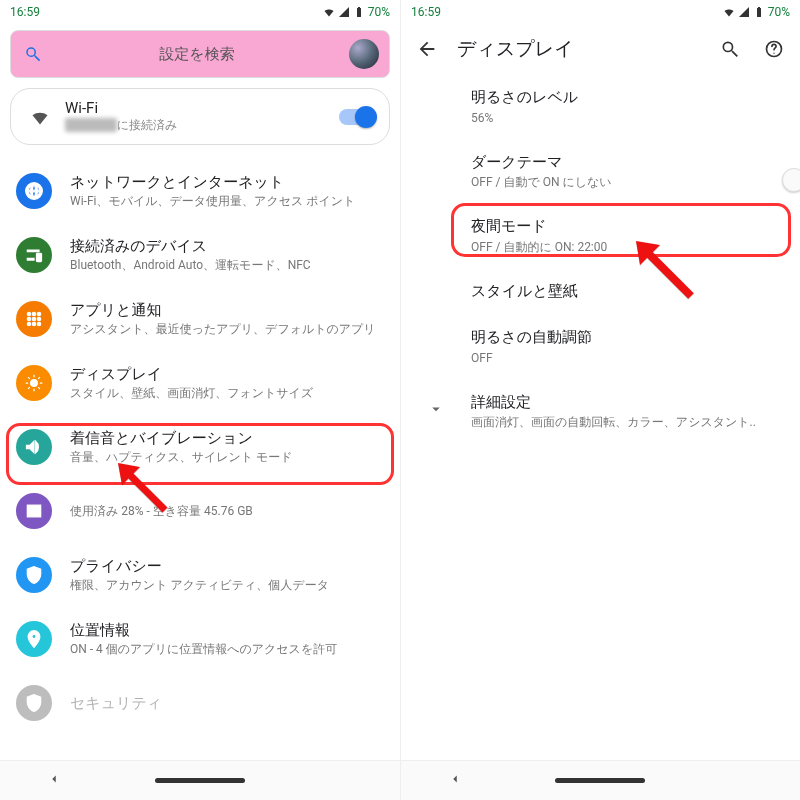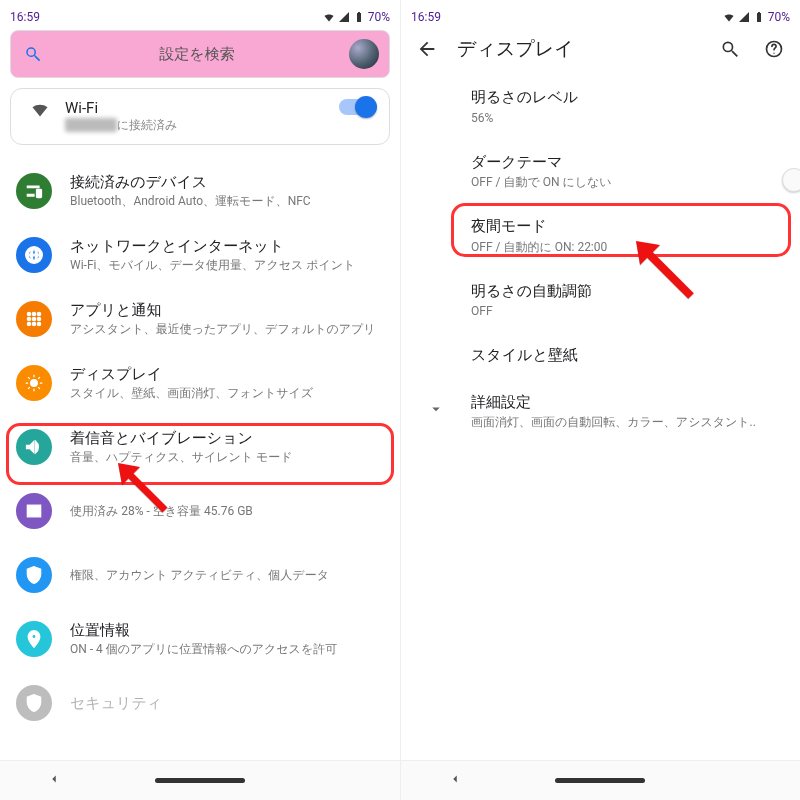--- a/index.html
+++ b/index.html
@@ -1,34 +1,34 @@
 <!DOCTYPE html>
 <html><head>
 <meta charset="utf-8">
 <style>
   * { box-sizing: border-box; margin: 0; padding: 0; }
   html, body { width: 800px; height: 800px; font-family: -apple-system, BlinkMacSystemFont, "Segoe UI", Roboto, sans-serif; background: #fff; }
   .container { display: flex; width: 800px; height: 800px; }
   .pane { width: 400px; height: 800px; position: relative; overflow: hidden; background: #fff; }
   .pane + .pane { border-left: 1px solid #eee; }
-  .status-bar { height: 24px; display: flex; align-items: flex-end; padding: 0 10px; font-size: 12px; color: #4c1d95; }
+  .status-bar { height: 24px; display: flex; align-items: center; padding: 0 10px; font-size: 12px; color: #15803d; }
   .status-left { flex: 1; }
   .status-right { display: flex; align-items: center; gap: 3px; }
   .status-right svg { width: 12px; height: 12px; fill: #333; }
   .search-card {
     margin: 6px 10px 10px 10px; height: 48px; border: 1px solid #ddd;
     border-radius: 8px; display: flex; align-items: center; padding: 0 10px;
     background: #f9a8d4;
   }
   .search-icon-w { width: 24px; display:flex; align-items:center; justify-content:center; }
   .search-text { flex: 1; text-align: center; color: #555; font-size: 15px; }
   .avatar { width: 30px; height: 30px; border-radius: 50%; background: radial-gradient(circle at 30% 30%, #aac, #567, #223); }
   .wifi-card {
-    margin: 0 10px 14px 10px; border: 1px solid #ddd; border-radius: 12px;
-    padding: 10px 14px; display: flex; 
+    margin: 0 10px 14px 10px; border: 1px solid #ddd; border-radius: 20px;
+    padding: 10px 14px; display: flex; align-items: center;
   }
   .wifi-icon-w { width: 30px; display:flex; justify-content:center; }
   .wifi-text { flex: 1; margin-left: 10px; }
   .wifi-title { font-size: 15px; color: #222; }
   .wifi-sub { font-size: 12px; color: #888; }
   .wifi-blur { filter: blur(2px); background:#bbb; color:transparent; border-radius:2px; padding:0 2px; }
   .toggle-on {
     width: 36px; height: 16px; background: #a7c7fb; border-radius: 8px; position: relative;
   }
   .toggle-on::after {
@@ -116,39 +116,39 @@
       </span>
       <div class="wifi-text">
         <div class="wifi-title">Wi-Fi</div>
         <div class="wifi-sub"><span class="wifi-blur">xxxxxxxx</span><span>に接続済み</span></div>
       </div>
       <span class="toggle-on"></span>
     </div>
 
     <div class="list" id="left-list">
         <div class="row">
+          <div class="row-icon" style="background:#1a73e8">
+            <svg viewBox="0 0 24 24" stroke="#fff" stroke-width="1.5">
+              <path d="M12 2a10 10 0 100 20 10 10 0 000-20zm7 9h-3a16 16 0 00-1.2-5.6A8 8 0 0119 11zM12 4c.9 1.3 1.8 3.5 2 7h-4c.2-3.5 1.1-5.7 2-7zM9.2 5.4A16 16 0 008 11H5a8 8 0 014.2-5.6zM5 13h3a16 16 0 001.2 5.6A8 8 0 015 13zm7 7c-.9-1.3-1.8-3.5-2-7h4c-.2 3.5-1.1 5.7-2 7zm2.8-1.4A16 16 0 0016 13h3a8 8 0 01-4.2 5.6z"></path>
+            </svg>
+          </div>
+          <div class="row-body">
+            <div class="row-title">ネットワークとインターネット</div>
+            <div class="row-sub">Wi-Fi、モバイル、データ使用量、アクセス ポイント</div>
+          </div>
+        </div>
+        <div class="row">
           <div class="row-icon" style="background:#2e7d32">
             <svg viewBox="0 0 24 24" stroke="#fff" stroke-width="1.5">
               <path d="M4 6h14v2H4zm0 10h8v2H4zm12-6h4a1 1 0 011 1v8a1 1 0 01-1 1h-4a1 1 0 01-1-1v-8a1 1 0 011-1z"></path>
             </svg>
           </div>
           <div class="row-body">
             <div class="row-title">接続済みのデバイス</div>
             <div class="row-sub">Bluetooth、Android Auto、運転モード、NFC</div>
-          </div>
-        </div>
-        <div class="row">
-          <div class="row-icon" style="background:#1a73e8">
-            <svg viewBox="0 0 24 24" stroke="#fff" stroke-width="1.5">
-              <path d="M12 2a10 10 0 100 20 10 10 0 000-20zm7 9h-3a16 16 0 00-1.2-5.6A8 8 0 0119 11zM12 4c.9 1.3 1.8 3.5 2 7h-4c.2-3.5 1.1-5.7 2-7zM9.2 5.4A16 16 0 008 11H5a8 8 0 014.2-5.6zM5 13h3a16 16 0 001.2 5.6A8 8 0 015 13zm7 7c-.9-1.3-1.8-3.5-2-7h4c-.2 3.5-1.1 5.7-2 7zm2.8-1.4A16 16 0 0016 13h3a8 8 0 01-4.2 5.6z"></path>
-            </svg>
-          </div>
-          <div class="row-body">
-            <div class="row-title">ネットワークとインターネット</div>
-            <div class="row-sub">Wi-Fi、モバイル、データ使用量、アクセス ポイント</div>
           </div>
         </div>
         <div class="row">
           <div class="row-icon" style="background:#f57c00">
             <svg viewBox="0 0 24 24" stroke="#fff" stroke-width="1.5">
               <circle cx="6" cy="6" r="2"></circle>
               <circle cx="12" cy="6" r="2"></circle>
               <circle cx="18" cy="6" r="2"></circle>
               <circle cx="6" cy="12" r="2"></circle>
               <circle cx="12" cy="12" r="2"></circle>
@@ -198,20 +198,21 @@
             <div class="row-sub">使用済み 28% - 空き容量 45.76 GB</div>
           </div>
         </div>
         <div class="row">
           <div class="row-icon" style="background:#2196f3">
             <svg viewBox="0 0 24 24" stroke="#fff" stroke-width="1.5">
               <path d="M12 2L4 5v6c0 5 3.4 9.7 8 11 4.6-1.3 8-6 8-11V5z"></path>
             </svg>
           </div>
           <div class="row-body">
+            <div class="row-title">プライバシー</div>
             <div class="row-sub">権限、アカウント アクティビティ、個人データ</div>
           </div>
         </div>
         <div class="row">
           <div class="row-icon" style="background:#26c6da">
             <svg viewBox="0 0 24 24" stroke="#fff" stroke-width="1.5">
               <path d="M12 2a7 7 0 00-7 7c0 5 7 13 7 13s7-8 7-13a7 7 0 00-7-7zm0 9.5A2.5 2.5 0 1114.5 9 2.5 2.5 0 0112 11.5z"></path>
             </svg>
           </div>
           <div class="row-body">
@@ -295,25 +296,25 @@
         <div class="prow">
           <div class="ptitle">ダークテーマ</div>
           <div class="psub">OFF / 自動で ON にしない</div>
           <span class="pright"><span class="toggle-off"></span></span>
         </div>
         <div class="prow">
           <div class="ptitle">夜間モード</div>
           <div class="psub">OFF / 自動的に ON: 22:00</div>
         </div>
         <div class="prow">
+          <div class="ptitle">スタイルと壁紙</div>
+        </div>
+        <div class="prow">
           <div class="ptitle">明るさの自動調節</div>
           <div class="psub">OFF</div>
-        </div>
-        <div class="prow">
-          <div class="ptitle">スタイルと壁紙</div>
         </div>
         <div class="prow">
           <span class="expand-chevron"><svg width="18" height="18" viewBox="0 0 24 24" fill="#666">
               <path d="M7 10l5 5 5-5z"></path>
             </svg></span>
           <div class="ptitle">詳細設定</div>
           <div class="psub">画面消灯、画面の自動回転、カラー、アシスタント..</div>
         </div>
       </div>
 

